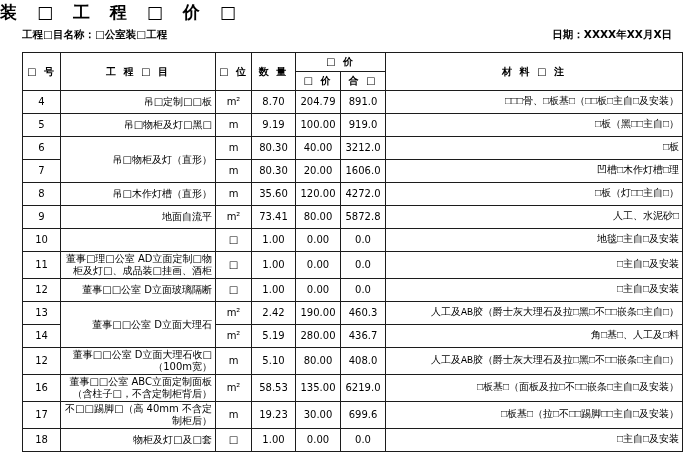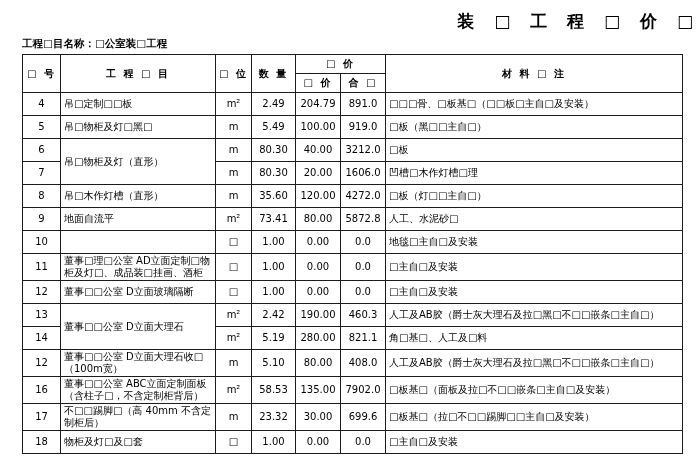--- a/index.html
+++ b/index.html
@@ -4,32 +4,32 @@
 <style>
   html,body{margin:0;padding:0;background:#ffffff;}
   body{
     width:700px;height:458px;
     font-family:"DejaVu Sans",sans-serif;
     color:#111;
     position:relative;
   }
   .page{width:700px;height:458px;background:#fff;overflow:hidden;}
   .title{
-    text-align:right;
+    text-align:left;
     font-size:17px;
     font-weight:bold;
     letter-spacing:7px;
-    padding-top:10px;
+    padding-top:1px;
     color:#000;
   }
   .meta{
     display:flex;
     justify-content:space-between;
     align-items:flex-end;
-    margin:4px 28px 3px 22px;
+    margin:4px 28px 10px 22px;
     font-size:10.5px;
     font-weight:bold;
     color:#000;
   }
   table.quote{
     border-collapse:collapse;
     table-layout:fixed;
     margin-left:22px;
     width:660px;
     background:#fff;
@@ -46,41 +46,42 @@
   }
   table.quote th{
     font-weight:bold;
     text-align:center;
     letter-spacing:2px;
     padding:0 1px;
   }
   tr.hrow{height:19px;}
   tr.drow{height:23px;}
   td.c{text-align:center;}
-  td.l{text-align:left;padding-left:4px;}
-  td.remark{padding-left:6px;}
+  td.l{text-align:right;padding-left:4px;}
+  td.remark{padding-left:6px;font-family:Liberation Mono, monospace;}
   .footer{
     text-align:center;
     font-size:10.5px;
     letter-spacing:2px;
     margin-top:5px;
     color:#000;
   }
 </style>
 </head>
 <body>
 
 <div class="page">
 
   <div class="title">装 □ 工 程 □ 价 □</div>
 
   <div class="meta">
     <div>
       <span>工程□目名称</span><span>：□公室装□工程</span>
     </div>
+    <div>日期：XXXX年XX月X日</div>
   </div>
 
   <table class="quote">
     <colgroup>
       <col style="width:38px">
         <col style="width:155px">
         <col style="width:36px">
       <col style="width:44px">
         <col style="width:45px">
         <col style="width:45px">
@@ -98,30 +99,30 @@
       <tr class="hrow">
         <th>□ 价</th>
         <th>合 □</th>
       </tr>
     </thead>
     <tbody>
       <tr class="drow">
         <td class="c">4</td>
         <td class="l">吊□定制□□板</td>
         <td class="c">m²</td>
-        <td class="c">2.49</td>
+        <td class="c">8.70</td>
         <td class="c">204.79</td>
         <td class="c">891.0</td>
         <td class="l remark">□□□骨、□板基□（□□板□主自□及安装）</td>
       </tr>
       <tr class="drow">
         <td class="c">5</td>
         <td class="l">吊□物柜及灯□黑□</td>
         <td class="c">m</td>
-        <td class="c">5.49</td>
+        <td class="c">9.19</td>
         <td class="c">100.00</td>
         <td class="c">919.0</td>
         <td class="l remark">□板（黑□□主自□）</td>
       </tr>
       <tr class="drow">
         <td class="c">6</td>
         <td class="l" rowspan="2">吊□物柜及灯（直形）</td>
         <td class="c">m</td>
         <td class="c">80.30</td>
         <td class="c">40.00</td>
@@ -188,46 +189,46 @@
         <td class="c">2.42</td>
         <td class="c">190.00</td>
         <td class="c">460.3</td>
         <td class="l remark">人工及AB胶（爵士灰大理石及拉□黑□不□□嵌条□主自□）</td>
       </tr>
       <tr class="drow">
         <td class="c">14</td>
         <td class="c">m²</td>
         <td class="c">5.19</td>
         <td class="c">280.00</td>
-        <td class="c">821.1</td>
+        <td class="c">436.7</td>
         <td class="l remark">角□基□、人工及□料</td>
       </tr>
       <tr>
         <td class="c">12</td>
         <td class="l">董事□□公室 D立面大理石收□（100m宽）</td>
         <td class="c">m</td>
         <td class="c">5.10</td>
         <td class="c">80.00</td>
         <td class="c">408.0</td>
         <td class="l remark">人工及AB胶（爵士灰大理石及拉□黑□不□□嵌条□主自□）</td>
       </tr>
       <tr>
         <td class="c">16</td>
         <td class="l">董事□□公室 ABC立面定制面板（含柱子□，不含定制柜背后）</td>
         <td class="c">m²</td>
         <td class="c">58.53</td>
         <td class="c">135.00</td>
-        <td class="c">7902.0</td>
+        <td class="c">6219.0</td>
         <td class="l remark">□板基□（面板及拉□不□□嵌条□主自□及安装）</td>
       </tr>
       <tr>
         <td class="c">17</td>
         <td class="l">不□□踢脚□（高 40mm 不含定制柜后）</td>
         <td class="c">m</td>
-        <td class="c">23.32</td>
+        <td class="c">19.23</td>
         <td class="c">30.00</td>
         <td class="c">699.6</td>
         <td class="l remark">□板基□（拉□不□□踢脚□□主自□及安装）</td>
       </tr>
       <tr class="drow">
         <td class="c">18</td>
         <td class="l">物柜及灯□及□套</td>
         <td class="c">□</td>
         <td class="c">1.00</td>
         <td class="c">0.00</td>

